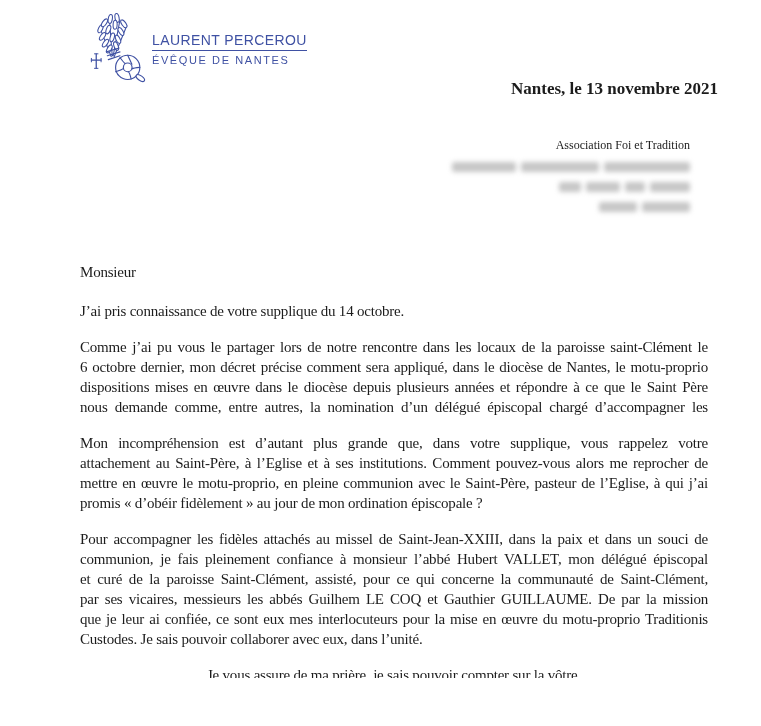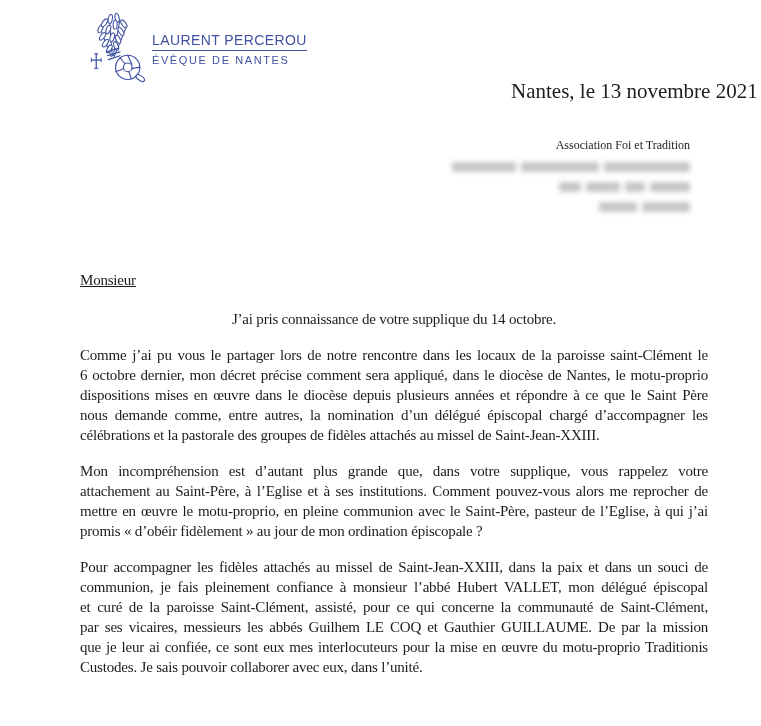--- a/index.html
+++ b/index.html
@@ -41,22 +41,23 @@
     font-size: 11px;
     letter-spacing: 1.6px;
     white-space: nowrap;
   }
 
   
   .date-line {
     position: absolute;
     top: 79px;
     left: 511px;
-    font-size: 21px;
+    font-size: 17px;
     white-space: nowrap;
+    font-weight: bold;
   }
   .recipient {
     position: absolute;
     top: 136px;
     right: 71px;
     text-align: right;
   }
   .recipient-name {
     font-size: 12px;
     line-height: 19px;
@@ -76,22 +77,22 @@
   
   .letter-body {
     position: absolute;
     top: 258px;
     left: 80px;
     width: 628px;
     font-size: 15px;
     line-height: 20px;
     letter-spacing: -0.2px;
   }
-  .salutation { margin: 12px 0 19px 0; text-decoration: underline; }
-  .opening    { margin: 0 0 16px 0; text-align: center; }
+  .salutation { margin: 4px 0 19px 0; }
+  .opening    { margin: 0 0 16px 0; }
   .para       { margin: 0 0 16px 0; }
   .para .line { text-align: justify; text-align-last: justify; }
   .para .line.last { text-align-last: auto; }
   .closing    { margin: 0; text-align: center; }
 </style>
 </head>
 <body>
 
 <div class="page">
 
@@ -157,21 +158,20 @@
   </div>
 
   <div class="letter-body">
     <p class="salutation">Monsieur</p>
     <p class="opening">J’ai pris connaissance de votre supplique du 14 octobre.</p>
     <div class="para">
         <div class="line">Comme j’ai pu vous le partager lors de notre rencontre dans les locaux de la paroisse saint-Clément le</div>
         <div class="line">6 octobre dernier, mon décret précise comment sera appliqué, dans le diocèse de Nantes, le motu-proprio</div>
         <div class="line">dispositions mises en œuvre dans le diocèse depuis plusieurs années et répondre à ce que le Saint Père</div>
         <div class="line">nous demande comme, entre autres, la nomination d’un délégué épiscopal chargé d’accompagner les</div>
-        <div class="line last">célébrations et la pastorale des groupes de fidèles attachés au missel de Saint-Jean-XXIII.</div>
       </div>
     <div class="para">
         <div class="line">Mon incompréhension est d’autant plus grande que, dans votre supplique, vous rappelez votre</div>
         <div class="line">attachement au Saint-Père, à l’Eglise et à ses institutions. Comment pouvez-vous alors me reprocher de</div>
         <div class="line">mettre en œuvre le motu-proprio, en pleine communion avec le Saint-Père, pasteur de l’Eglise, à qui j’ai</div>
         <div class="line last">promis « d’obéir fidèlement » au jour de mon ordination épiscopale ?</div>
       </div>
     <div class="para">
         <div class="line">Pour accompagner les fidèles attachés au missel de Saint-Jean-XXIII, dans la paix et dans un souci de</div>
         <div class="line">communion, je fais pleinement confiance à monsieur l’abbé Hubert VALLET, mon délégué épiscopal</div>

